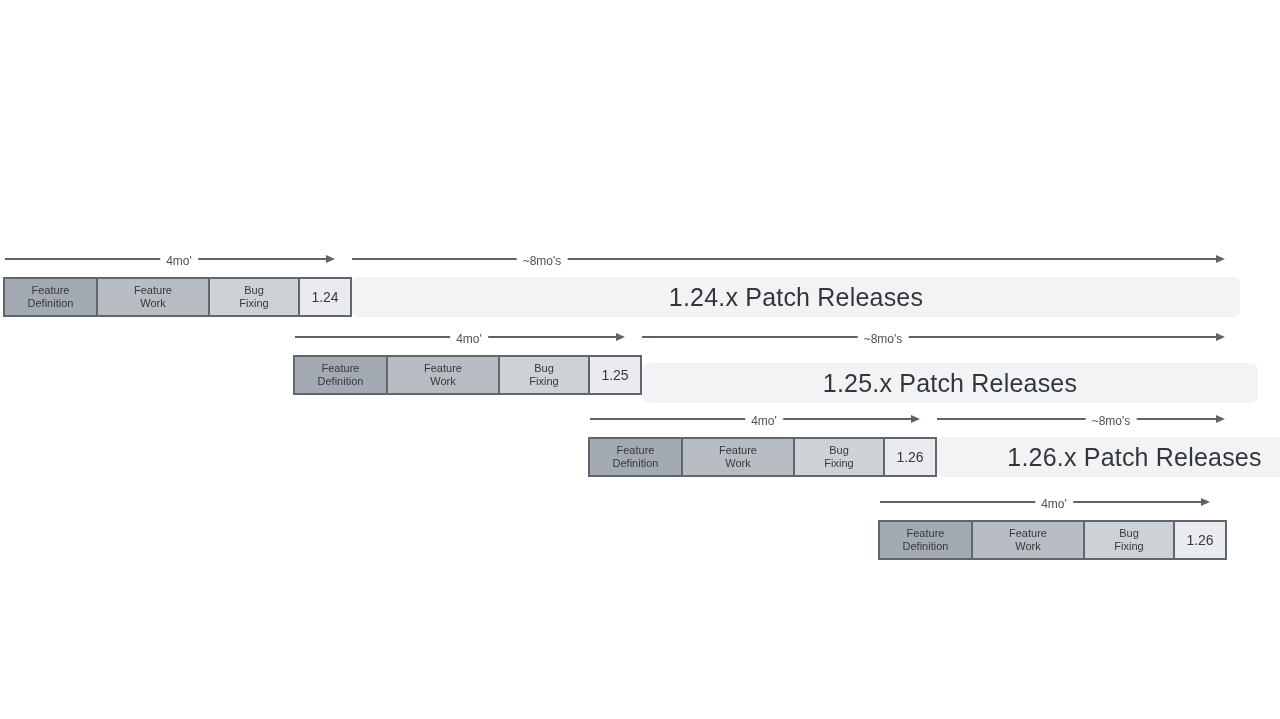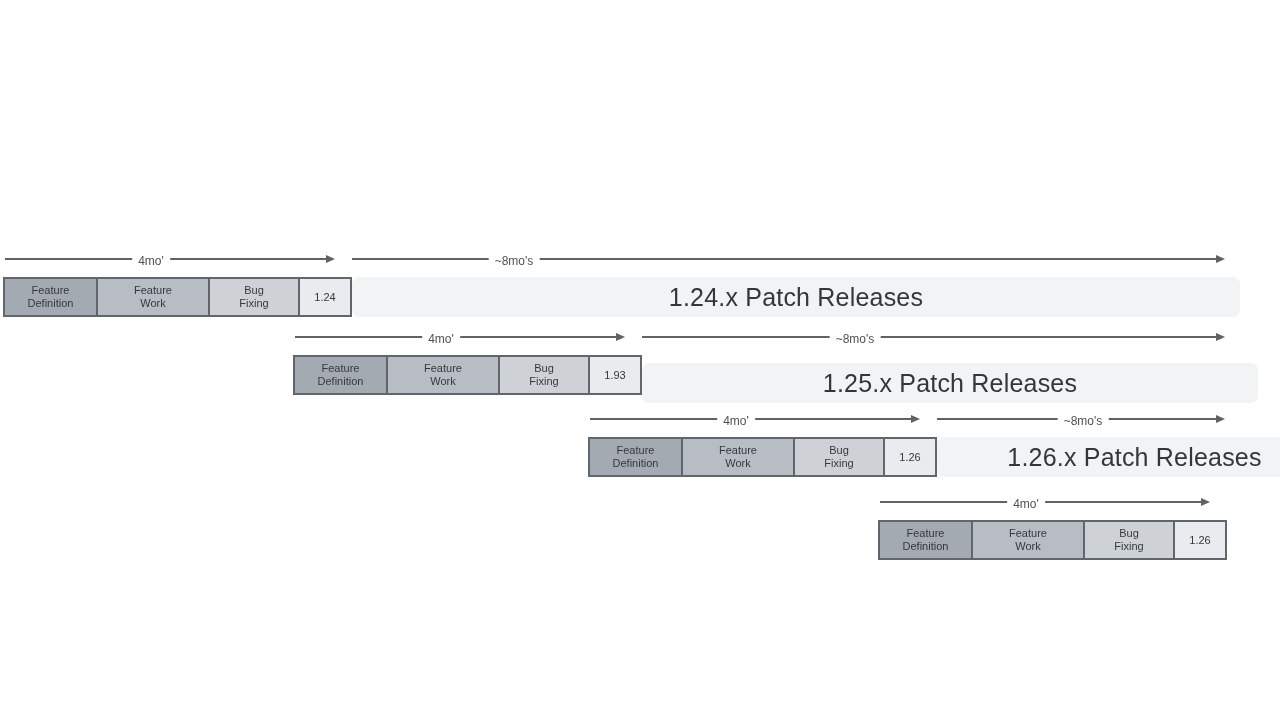--- a/index.html
+++ b/index.html
@@ -34,21 +34,21 @@
     align-items: center; justify-content: center;
     font-size: 11px; line-height: 13px;
     color: var(--box-text, #35393c);
     text-align: center;
   }
   .phase-box + .phase-box { border-left: none; }
   .fd  { width: 95px;  background: var(--feature-definition, #a4aab1); }
   .fw  { width: 112px; background: var(--feature-work, #b8bdc3); }
   .bf  { width: 90px;  background: var(--bug-fixing, #ced2d7); }
   .ver { width: 52px;  background: var(--version-box, #e9ebee);
-         font-size: 11px; }
+         font-size: 14px; }
 
   
   .arrow {
     position: absolute; top: -19px; height: 2px;
     background: var(--arrow, #5f6368);
   }
   .arrow::after {
     content: ""; position: absolute;
     right: -2px; top: -3.5px;
     width: 0; height: 0;
@@ -57,20 +57,21 @@
     border-bottom: 4.5px solid transparent;
   }
   .arrow-label {
     position: absolute; top: -4px;
     transform: translateX(-50%);
     background: #ffffff;
     padding: 0 6px;
     font-size: 12px; line-height: 15px;
     color: var(--label-text, #4d5156);
     white-space: nowrap;
+    margin-left: 28px;
   }
   .cycle-arrow { left: 2px; width: 328px; }
   .cycle-arrow .arrow-label { left: 146px; }
 
   .patch-arrow { left: 349px; text-align: right; }
   .r1 .patch-arrow { width: 871px; }
   .r2 .patch-arrow { width: 581px; }
   .r3 .patch-arrow { width: 286px; }
   .r1 .patch-arrow .arrow-label { left: 162px; }
   .r2 .patch-arrow .arrow-label { left: 213px; }
@@ -141,21 +142,21 @@
       </div>
       <div class="phase-box fw">
         <span>Feature</span>
         <span>Work</span>
       </div>
       <div class="phase-box bf">
         <span>Bug</span>
         <span>Fixing</span>
       </div>
       <div class="phase-box ver">
-        <span>1.93</span>
+        <span>1.25</span>
       </div>
     </div>
     <div class="patch-bar">
       <span class="patch-bar-label">1.25.x Patch Releases</span>
     </div>
   </div>
 
   <div class="timeline-row r3">
     <div class="arrow cycle-arrow">
       <span class="arrow-label">4mo'</span>

